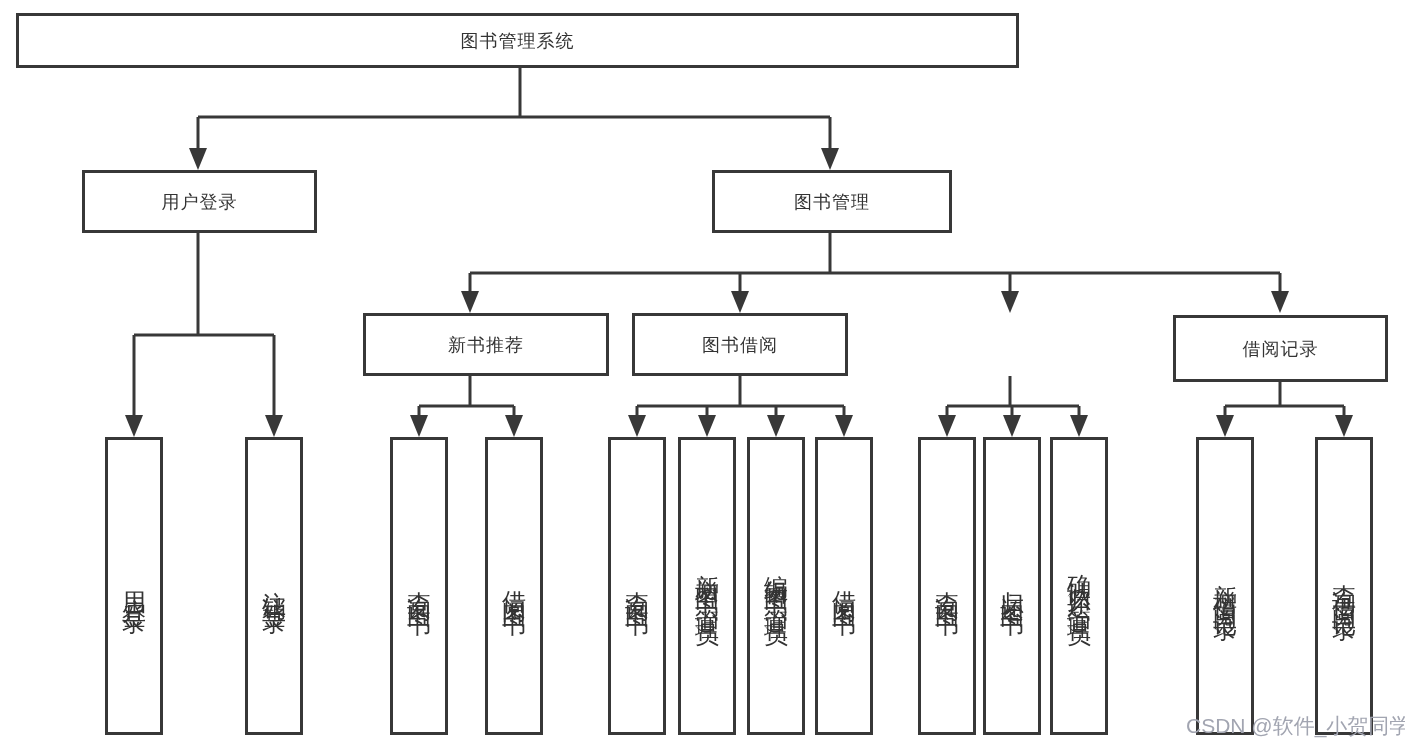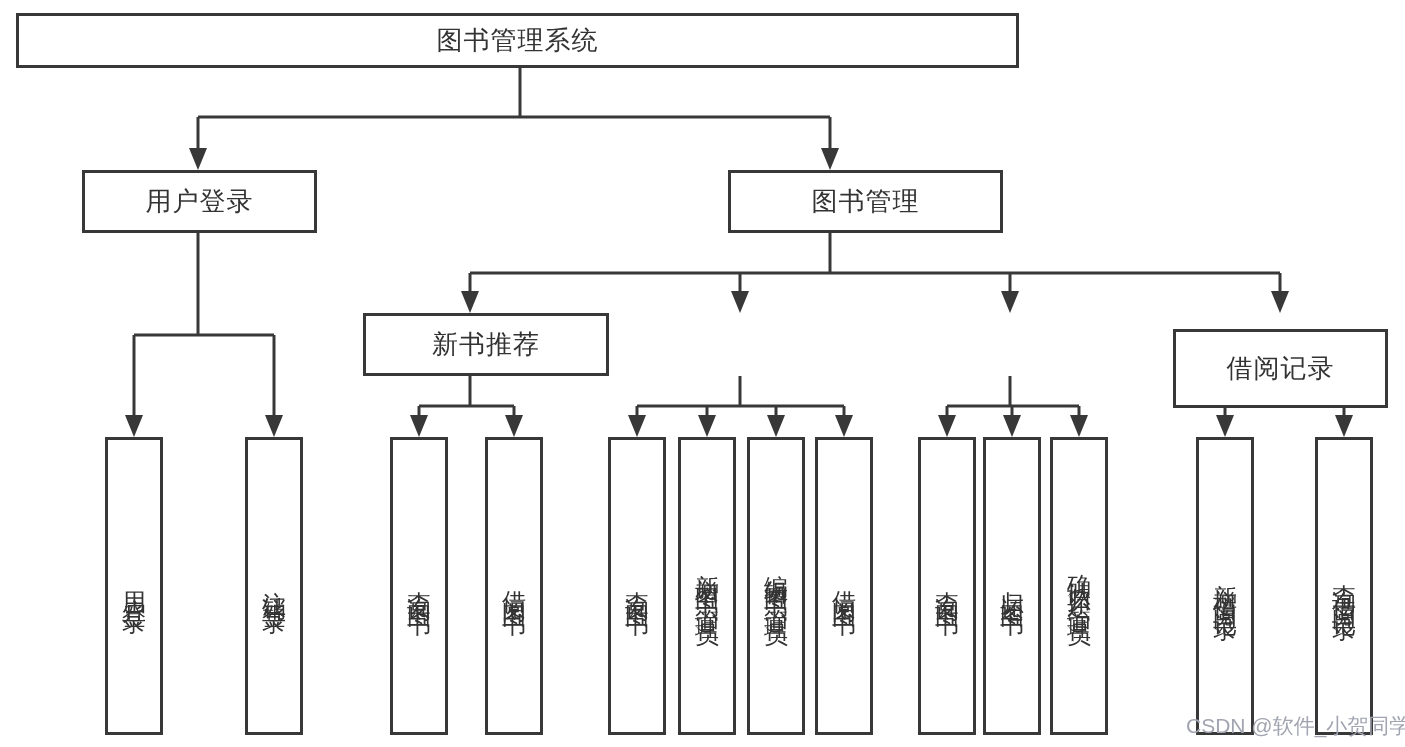--- a/index.html
+++ b/index.html
@@ -19,40 +19,40 @@
   }
   .node {
     position: absolute;
     box-sizing: border-box;
     border: 3px solid #383838;
     background: #ffffff;
     display: flex;
     align-items: center;
     justify-content: center;
     color: #333333;
-    font-size: 26px;
+    font-size: 18px;
     letter-spacing: 1px;
     z-index: 2;
     white-space: nowrap;
   }
   .leaf {
     font-size: 24px;
     letter-spacing: 7px;
     writing-mode: vertical-lr;
     text-orientation: mixed;
     white-space: normal;
     line-height: 1;
   }
   .root  { left: 16px;  top: 13px;  width: 1003px; height: 55px; }
   .l2a   { left: 82px;  top: 170px; width: 235px;  height: 63px; }
-  .l2b   { left: 728px; top: 170px; width: 275px;  height: 63px; }
+  .l2b   { left: 712px; top: 170px; width: 240px;  height: 63px; }
   .l3a   { left: 363px; top: 313px; width: 246px;  height: 63px; }
   .l3b   { left: 632px; top: 313px; width: 216px;  height: 63px; }
   .l3c   { left: 903px; top: 313px; width: 215px;  height: 63px; }
-  .l3d   { left: 1173px;top: 329px; width: 215px;  height: 79px; }
+  .l3d   { left: 1173px;top: 315px; width: 215px;  height: 67px; }
   .lf    { top: 437px; width: 58px; height: 298px; }
   .lf1  { left: 105px; }  .lf2  { left: 245px; }
   .lf3  { left: 390px; }  .lf4  { left: 485px; }
   .lf5  { left: 608px; }  .lf6  { left: 678px; }
   .lf7  { left: 747px; }  .lf8  { left: 815px; }
   .lf9  { left: 918px; }  .lf10 { left: 983px; }
   .lf11 { left: 1050px; } .lf12 { left: 1196px; }
   .lf13 { left: 1315px; }
   .watermark {
     position: absolute;
@@ -137,20 +137,21 @@
       <polygon points="1335,415 1353,415 1344,437"></polygon>
     </g>
   </svg>
 
   <div class="node root">图书管理系统</div>
 
   <div class="node l2a">用户登录</div>
   <div class="node l2b">图书管理</div>
 
   <div class="node l3a">新书推荐</div>
+  <div class="node l3b">图书借阅</div>
   <div class="node l3d">借阅记录</div>
 
   <div class="node leaf lf lf1">用户登录</div>
   <div class="node leaf lf lf2">注销登录</div>
 
   <div class="node leaf lf lf3">查询图书</div>
   <div class="node leaf lf lf4">借阅图书</div>
 
   <div class="node leaf lf lf5">查询图书</div>
   <div class="node leaf lf lf6">新增图书（管理员）</div>

